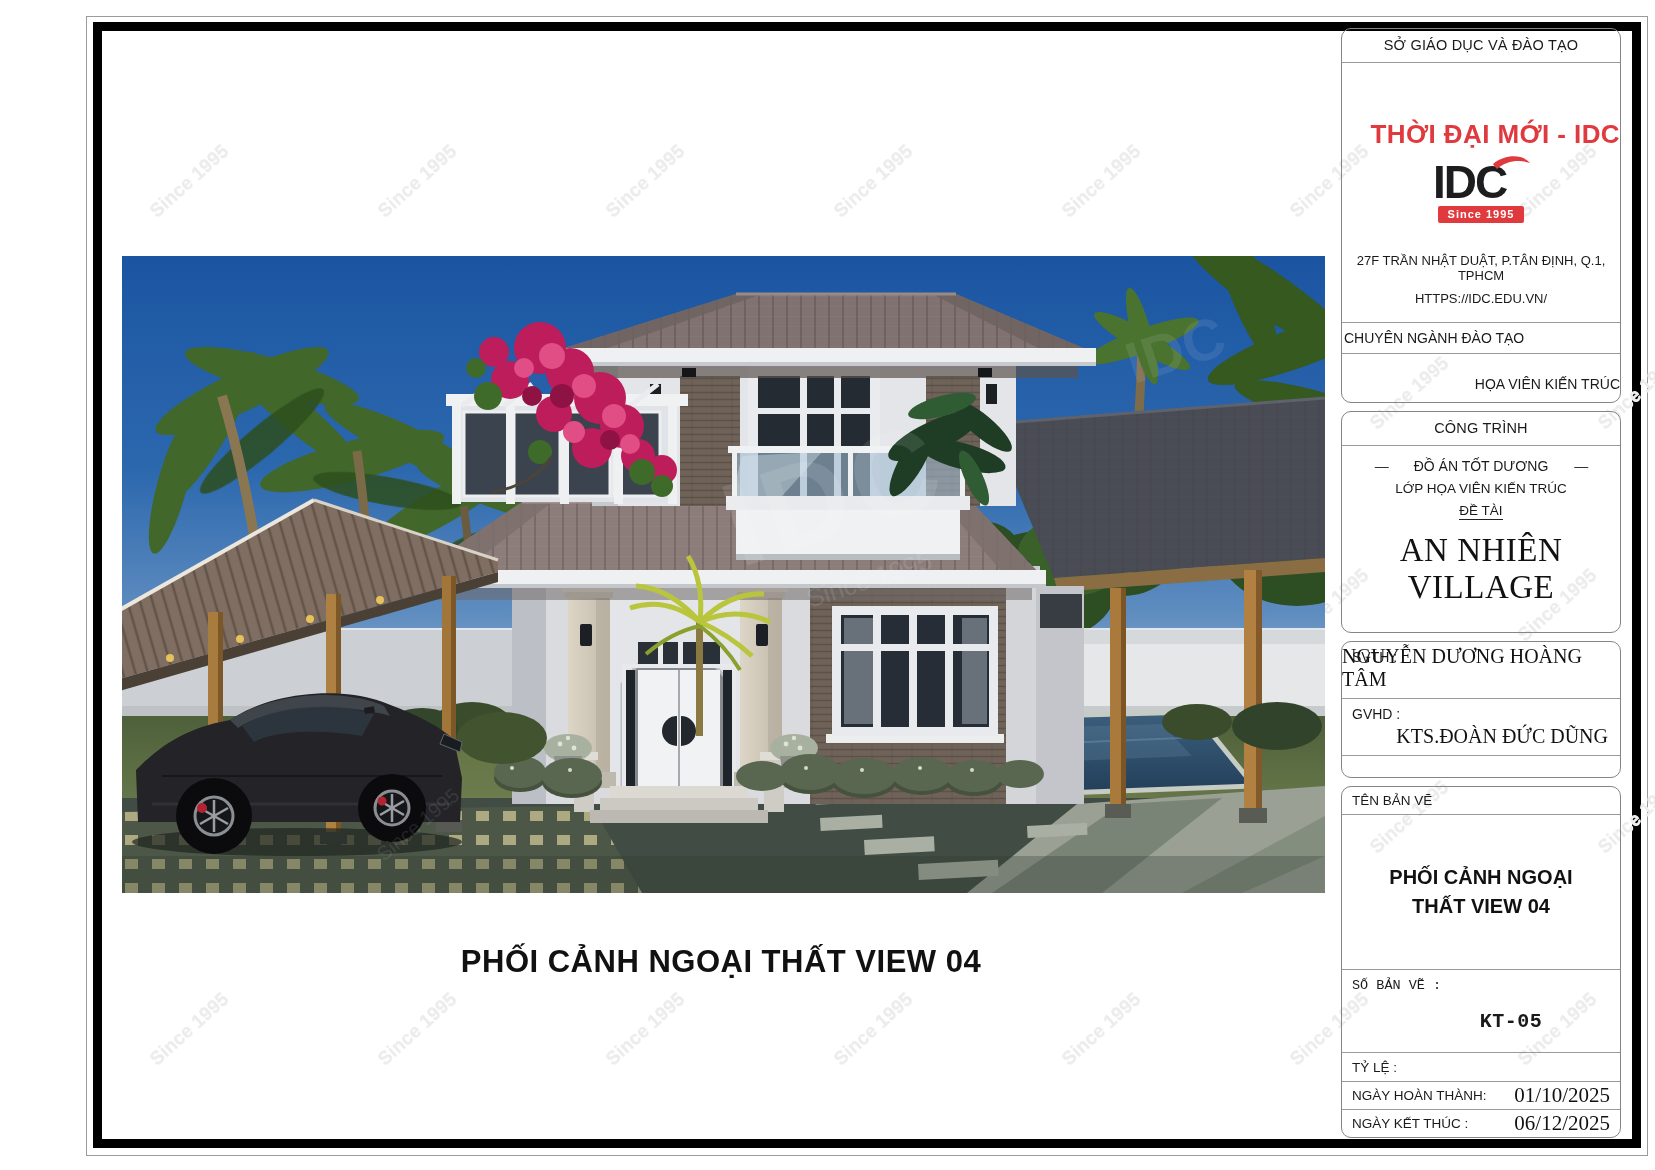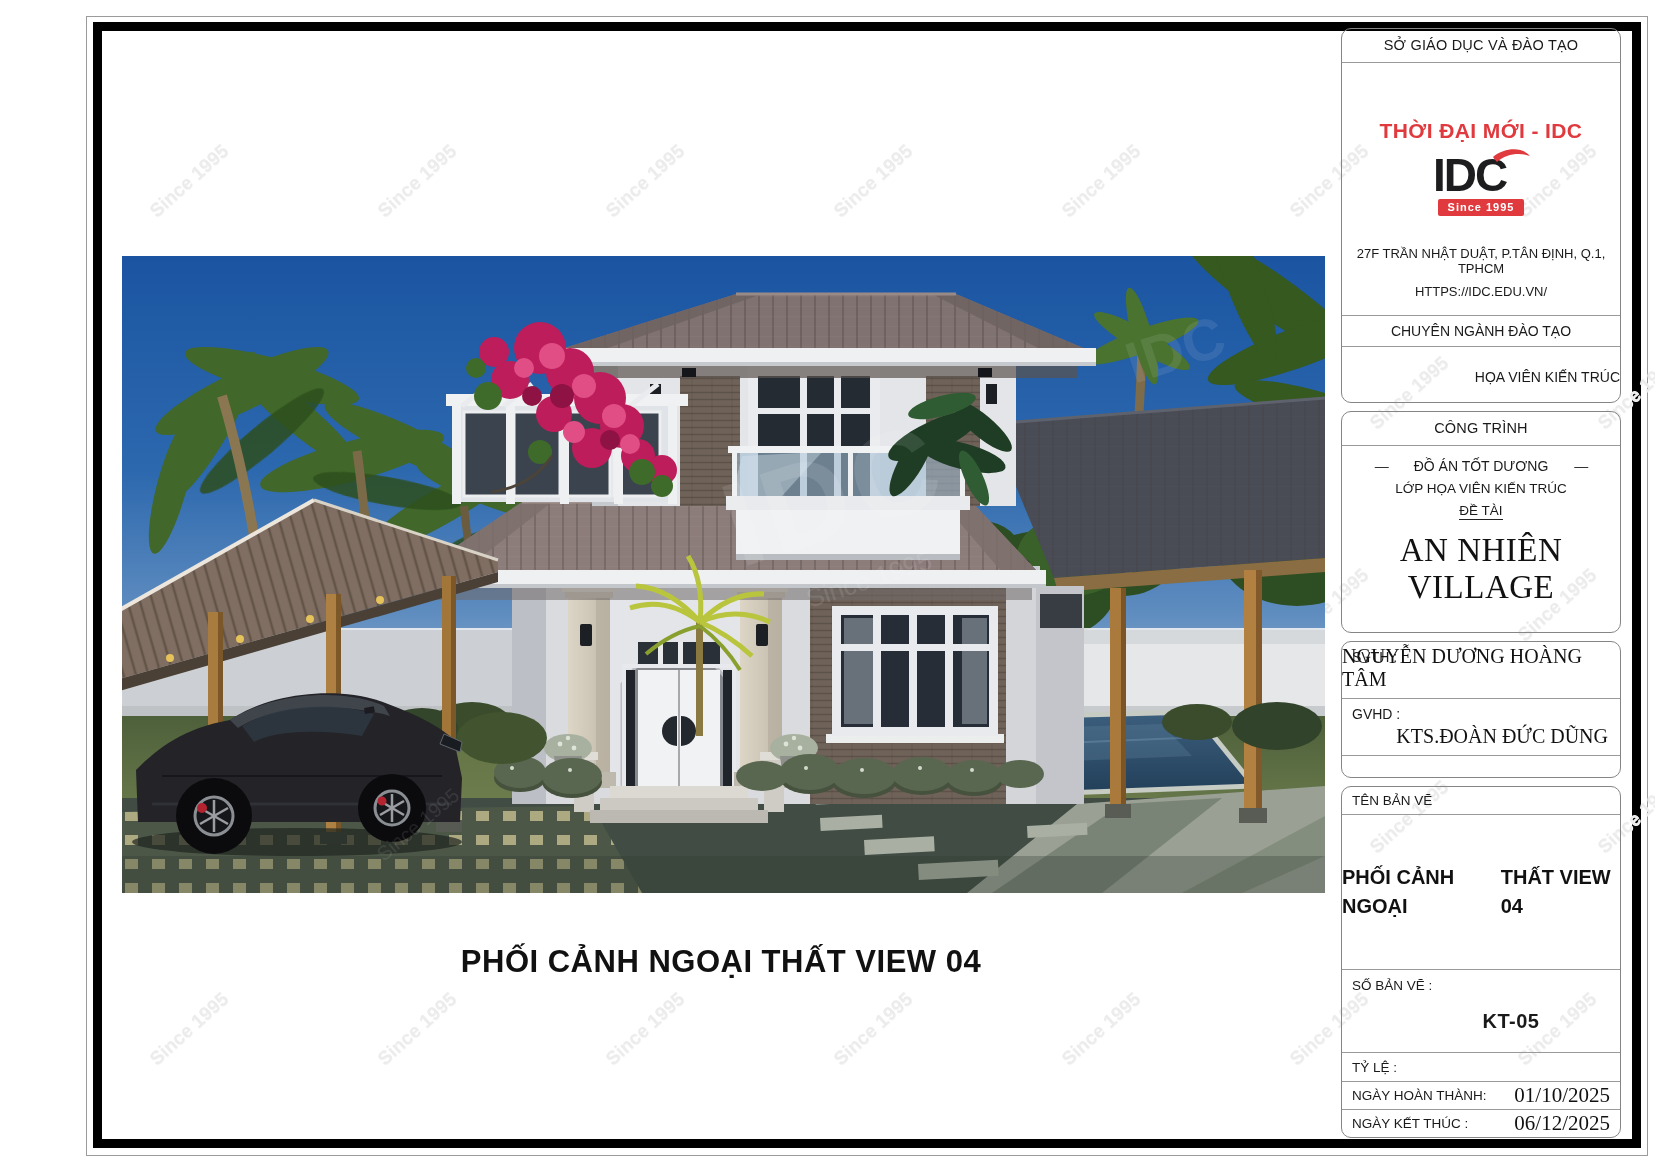--- a/index.html
+++ b/index.html
@@ -18,28 +18,28 @@
   .caption{position:absolute;left:101px;top:944px;width:1240px;z-index:2;
            text-align:center;font-weight:bold;font-size:31px;letter-spacing:.5px;color:#111;}
   
   .tb{position:absolute;left:1341px;top:28px;width:280px;z-index:3;
       display:flex;flex-direction:column;gap:8px;}
   .tb-box{border:1.5px solid #858585;border-radius:10px;box-sizing:border-box;
           background:transparent;position:relative;overflow:hidden;}
   .tb-header{text-align:center;font-size:14.5px;padding:8px 4px 9px;
              border-bottom:1px solid #9a9a9a;letter-spacing:.2px;}
   .boxA{height:375px;}
-  .tagline{margin-top:56px;text-align:center;font-weight:bold;font-size:21px;color:#E03A3E;letter-spacing:.4px;}
+  .tagline{margin-top:56px;text-align:right;font-weight:bold;font-size:26px;color:#E03A3E;letter-spacing:.4px;}
   .logo-wrap{margin-top:4px;display:flex;flex-direction:column;align-items:center;}
   .since-box{margin-top:2px;background:#E03A3E;color:#fff;font-weight:bold;font-size:11px;
              padding:2px 10px 3px;border-radius:2px;letter-spacing:1px;}
   .addr1{margin-top:30px;text-align:center;font-size:13px;}
   .addr2{margin-top:8px;text-align:center;font-size:13px;}
   .subbox{margin-top:16px;border-top:1px solid #9a9a9a;border-bottom:1px solid #9a9a9a;
-          text-align:center;font-size:14px;padding:7px 2px;}
+          font-size:14px;padding:7px 2px;}
   .major-val{margin-top:22px;text-align:right;font-size:14px;}
   .boxB{height:222px;}
   .dash-row{margin-top:12px;display:flex;justify-content:center;gap:26px;font-size:14px;align-items:center;}
   .dash{color:#333;letter-spacing:-1px;}
   .proj2{margin-top:7px;text-align:center;font-size:13.5px;}
   .proj3{margin-top:7px;text-align:center;font-size:13.5px;}
   .proj3 span{border-bottom:1.5px solid #222;padding-bottom:1px;}
   .proj-name{margin-top:14px;text-align:center;font-size:33px;
              font-family:"Liberation Serif",serif;letter-spacing:.5px;color:#111;}
   .boxC{height:137px;display:flex;flex-direction:column;}
@@ -47,23 +47,23 @@
   .person-row:last-child,.person-row.short{border-bottom:none;}
   .p-label{position:absolute;top:7px;left:10px;font-size:14px;}
   .p-value{position:absolute;right:12px;bottom:7px;font-size:20px;
            font-family:"Liberation Serif",serif;color:#111;}
   .person-row.short{height:30px;}
   .person-row.short .p-label{top:7px;}
   .person-row.short .p-value{bottom:4px;font-size:19px;}
   .boxD{height:352px;display:flex;flex-direction:column;}
   .d-label-row{height:27px;border-bottom:1px solid #9a9a9a;position:relative;}
   .d-label{position:absolute;left:10px;top:6px;font-size:13.5px;}
-  .d-title-area{height:155px;border-bottom:1px solid #9a9a9a;display:flex;flex-direction:row;
+  .d-title-area{height:155px;border-bottom:1px solid #9a9a9a;display:flex;flex-direction:column;
                 justify-content:center;align-items:center;font-weight:bold;font-size:20px;line-height:1.45;color:#111;}
-  .d-sheetno{height:83px;border-bottom:1px solid #9a9a9a;position:relative;}
+  .d-sheetno{height:83px;border-bottom:1px solid #9a9a9a;position:relative;font-family:Liberation Mono, monospace;}
   .d-sheetno-val{position:absolute;left:0;right:8px;top:40px;text-align:center;font-weight:bold;
                  font-size:20px;transform:translateX(34px);letter-spacing:.5px;}
   .d-scale{height:28px;border-bottom:1px solid #9a9a9a;position:relative;}
   .d-date{height:27px;position:relative;}
   .d-date.mid{border-bottom:1px solid #9a9a9a;height:27px;}
   .d-date-val{position:absolute;right:10px;top:1px;font-size:21px;
               font-family:"Liberation Serif",serif;color:#111;text-align:right;}
 </style>
 </head>
 <body>

